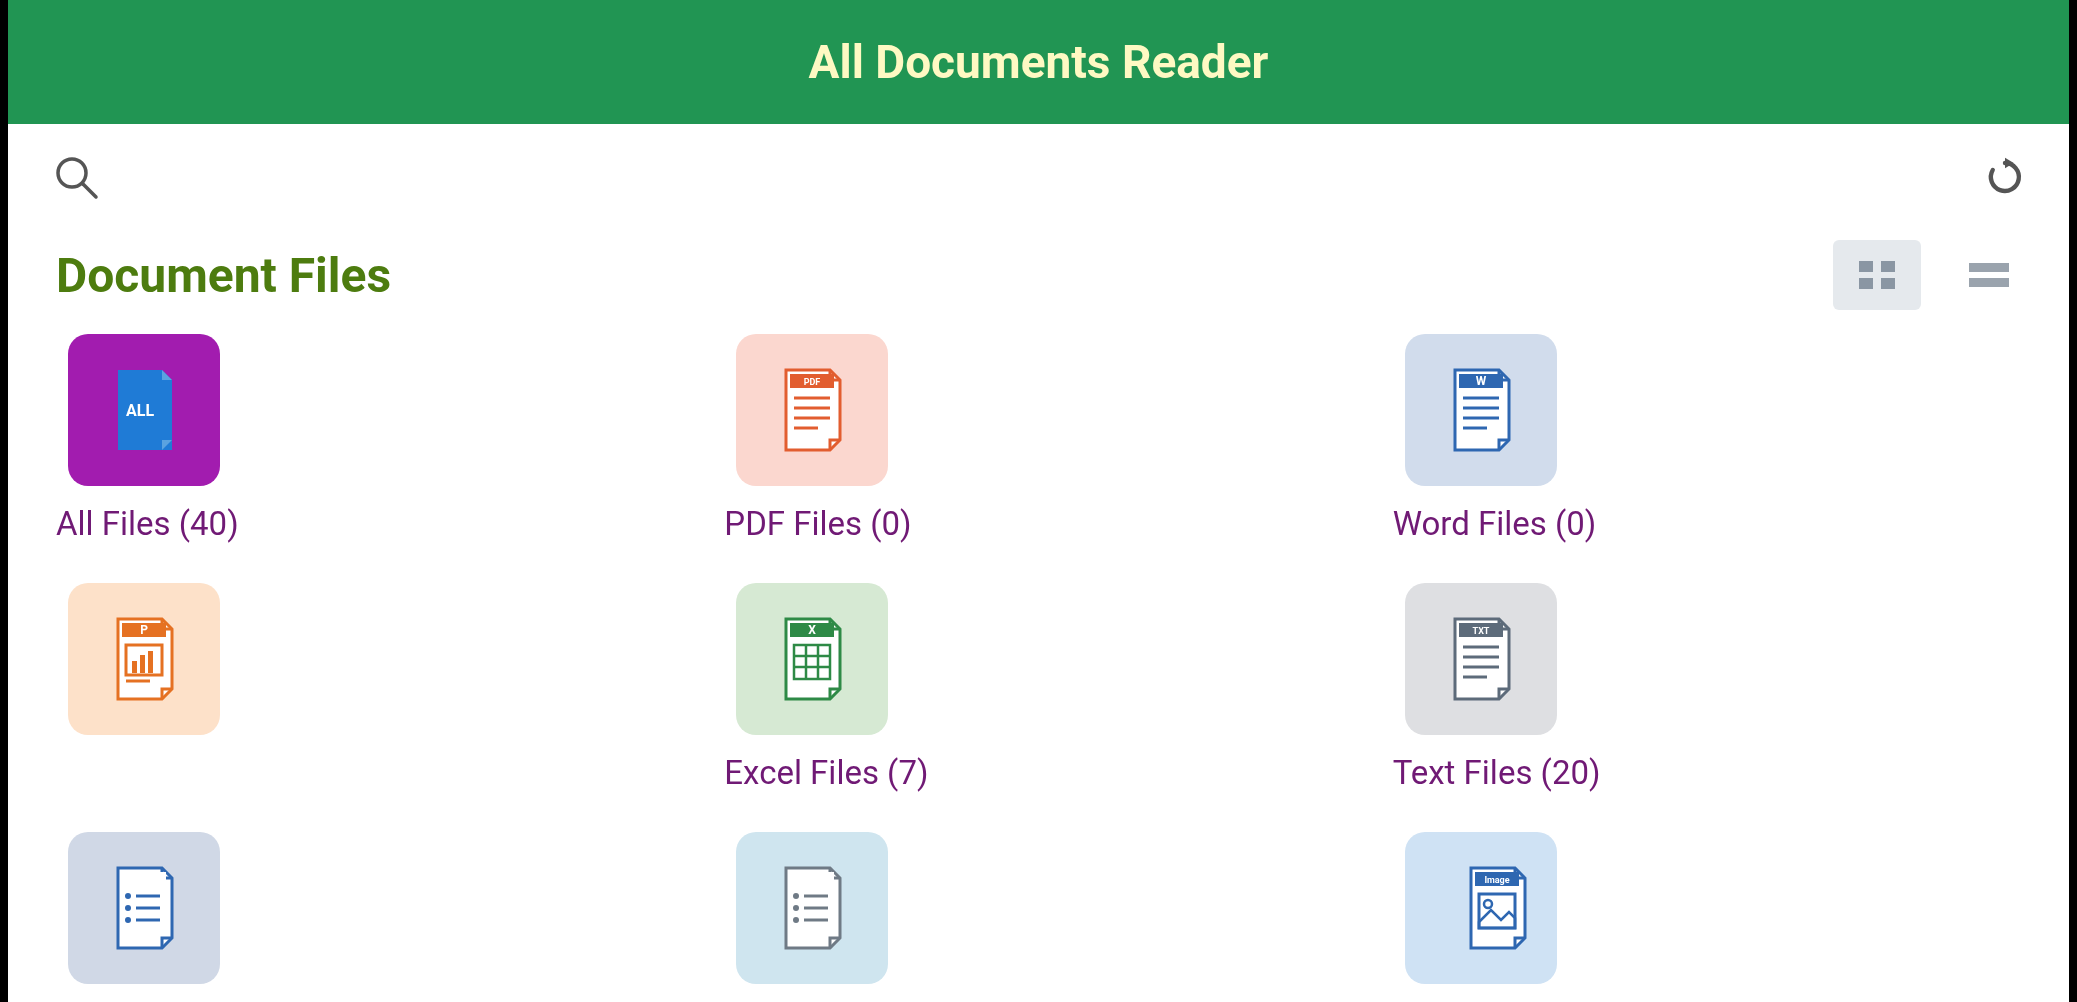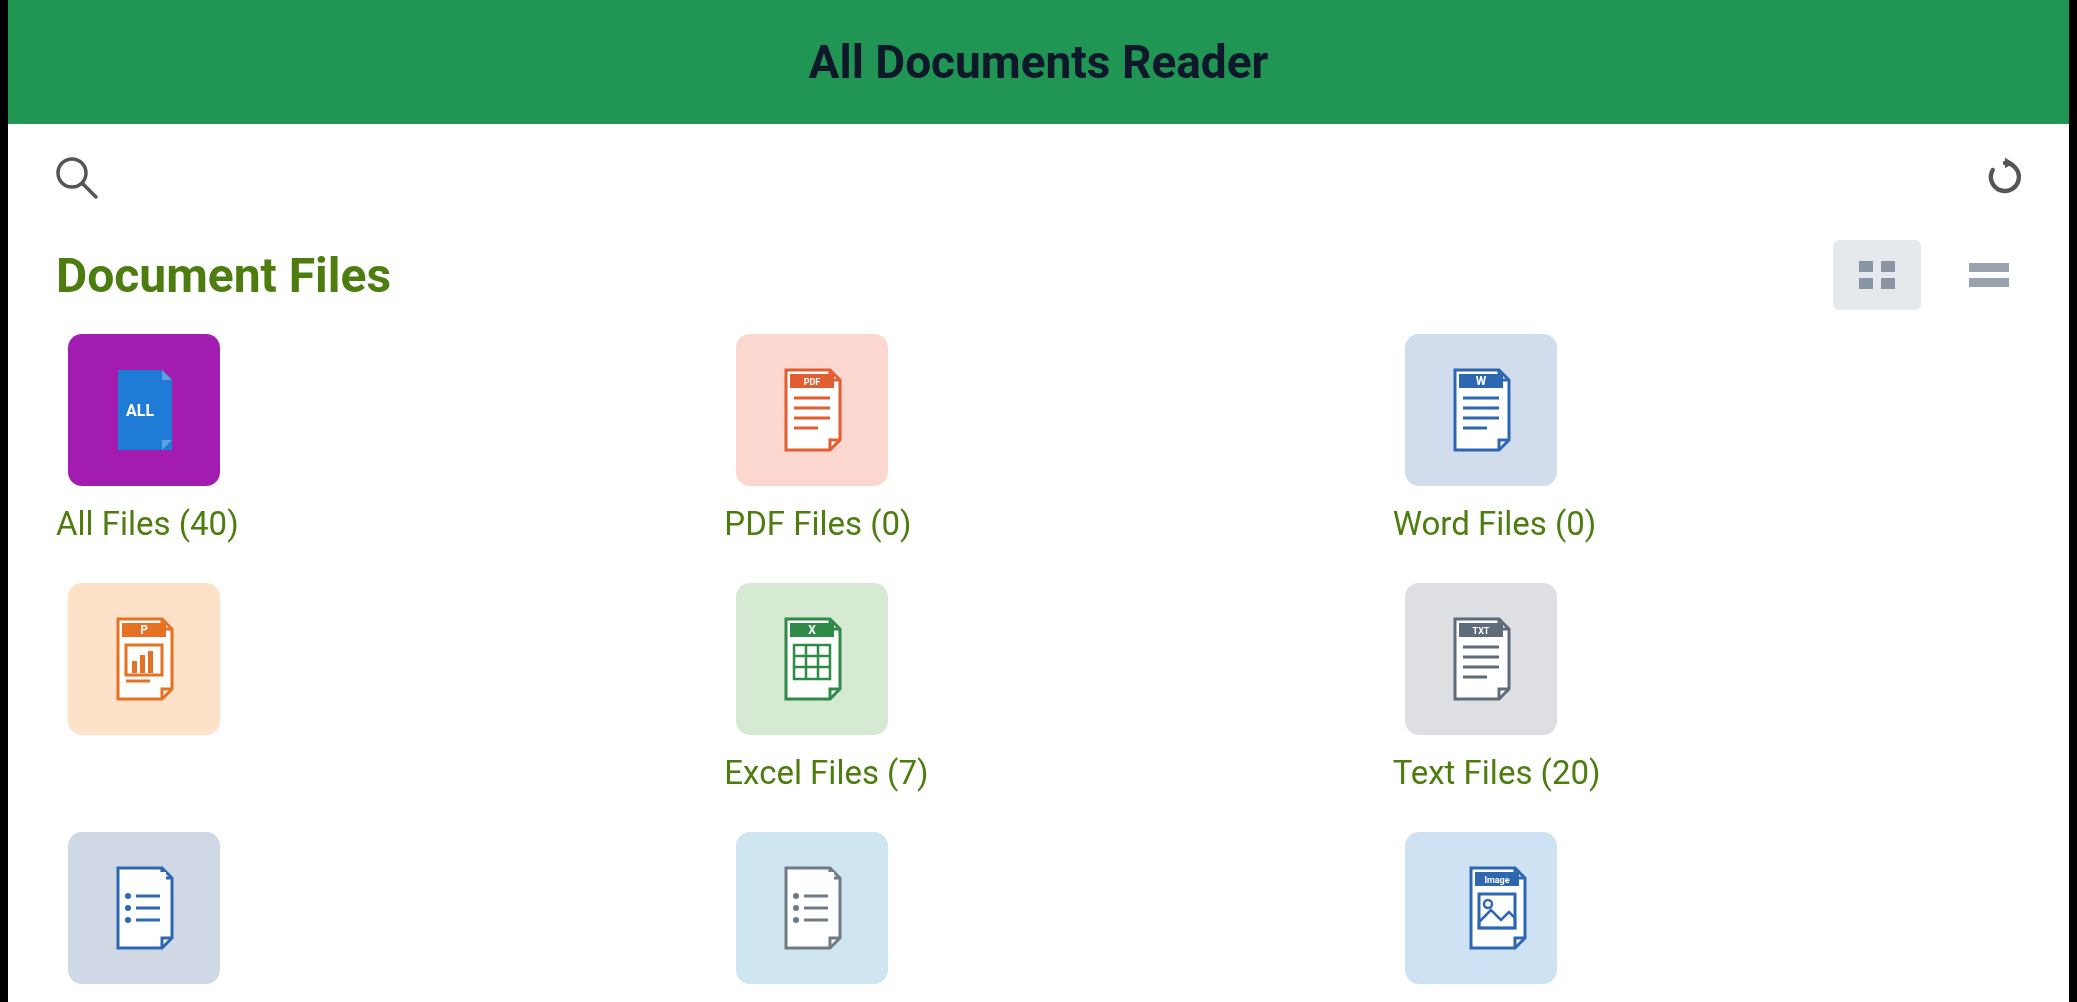--- a/index.html
+++ b/index.html
@@ -22,21 +22,21 @@
     flex-direction: column;
   }
   .header {
     background: #219553;
     height: 128px;
     display: flex;
     align-items: center;
     justify-content: center;
   }
   .header-title {
-    color: #0f172a;
+    color: #fef9c3;
     font-size: 46px;
     font-weight: 700;
   }
   .toolbar {
     height: 110px;
     display: flex;
     align-items: center;
     justify-content: space-between;
     padding: 0 36px 0 40px;
   }
@@ -84,31 +84,31 @@
   }
   .cat {
     display: flex;
     flex-direction: column;
     align-items: flex-start;
     cursor: pointer;
   }
   .tile {
     width: 152px;
     height: 152px;
-    border-radius: 14px;
+    border-radius: 20px;
     display: flex;
     align-items: center;
     justify-content: center;
     margin-left: 12px;
   }
   .tile svg { width: 72px; height: 88px; }
   .cat-label {
     margin-top: 18px;
     font-size: 33px;
-    color: #4d7c0f;
+    color: #701a75;
     font-weight: 400;
   }
 
   
   .bg-all   { background: #a21caf; }
   .bg-pdf   { background: #fbd7cf; }
   .bg-word  { background: #d1dcec; }
   .bg-ppt   { background: #fde1c9; }
   .bg-xls   { background: #d6e9d3; }
   .bg-txt   { background: #dedfe2; text-align: center; }

